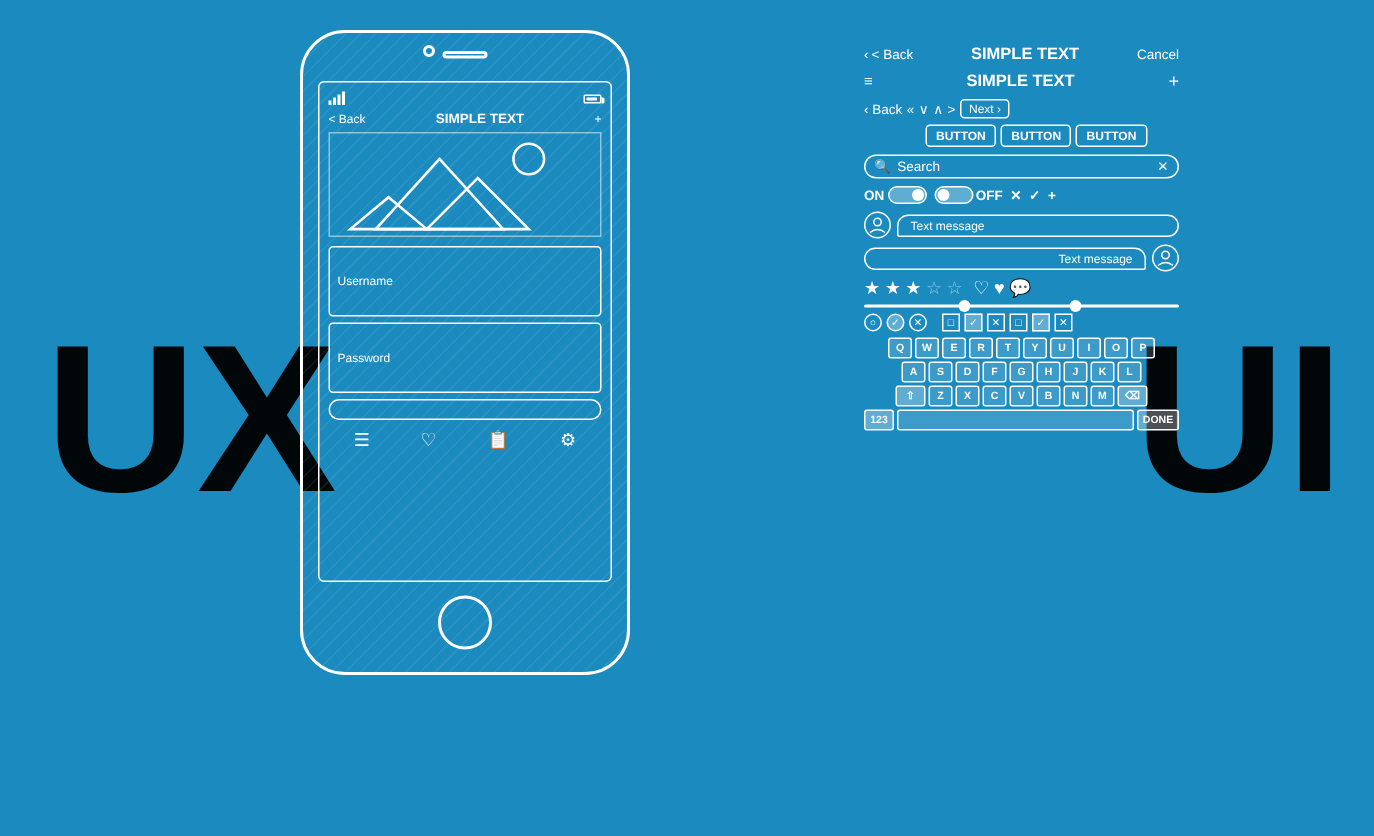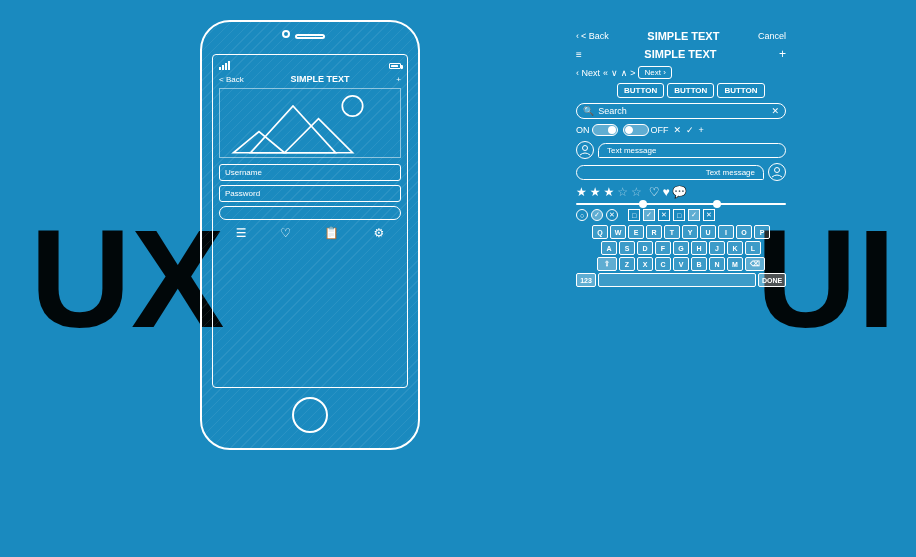--- a/index.html
+++ b/index.html
@@ -171,21 +171,21 @@
     }
 
     .mountain-svg {
       width: 100%;
       height: 100%;
     }
 
     .phone-input {
       border: 1.5px solid white;
       border-radius: 3px;
-      padding: 3px 5px;
+      padding: 18px 5px;
       margin-bottom: 4px;
       font-size: 8px;
       color: white;
     }
 
     .phone-btn {
       width: 100%;
       height: 14px;
       border: 1.5px solid white;
       border-radius: 10px;
@@ -313,20 +313,21 @@
       cursor: pointer;
     }
 
     
     .toggle-row {
       display: flex;
       align-items: center;
       gap: 5px;
       margin-bottom: 5px;
       font-size: 9px;
+      font-weight: bold;
     }
 
     .toggle {
       display: flex;
       align-items: center;
       gap: 2px;
     }
 
     .toggle-pill {
       width: 26px;
@@ -589,21 +590,21 @@
     <span class="ui-cancel">Cancel</span>
   </div>
 
   <div class="ui-row">
     <span class="ui-menu-icon">≡</span>
     <span class="ui-title">SIMPLE TEXT</span>
     <span class="ui-plus">+</span>
   </div>
 
   <div class="nav-bar">
-    <span style="font-size:9px;">‹ Next</span>
+    <span style="font-size:9px;">‹ Back</span>
     <span style="font-size:9px;">«</span>
     <span style="font-size:9px;">∨</span>
     <span style="font-size:9px;">∧</span>
     <span style="font-size:9px;">&gt;</span>
     <span class="nav-btn">Next ›</span>
   </div>
 
   <div class="buttons-row">
     <button class="ui-button">BUTTON</button>
     <button class="ui-button">BUTTON</button>

